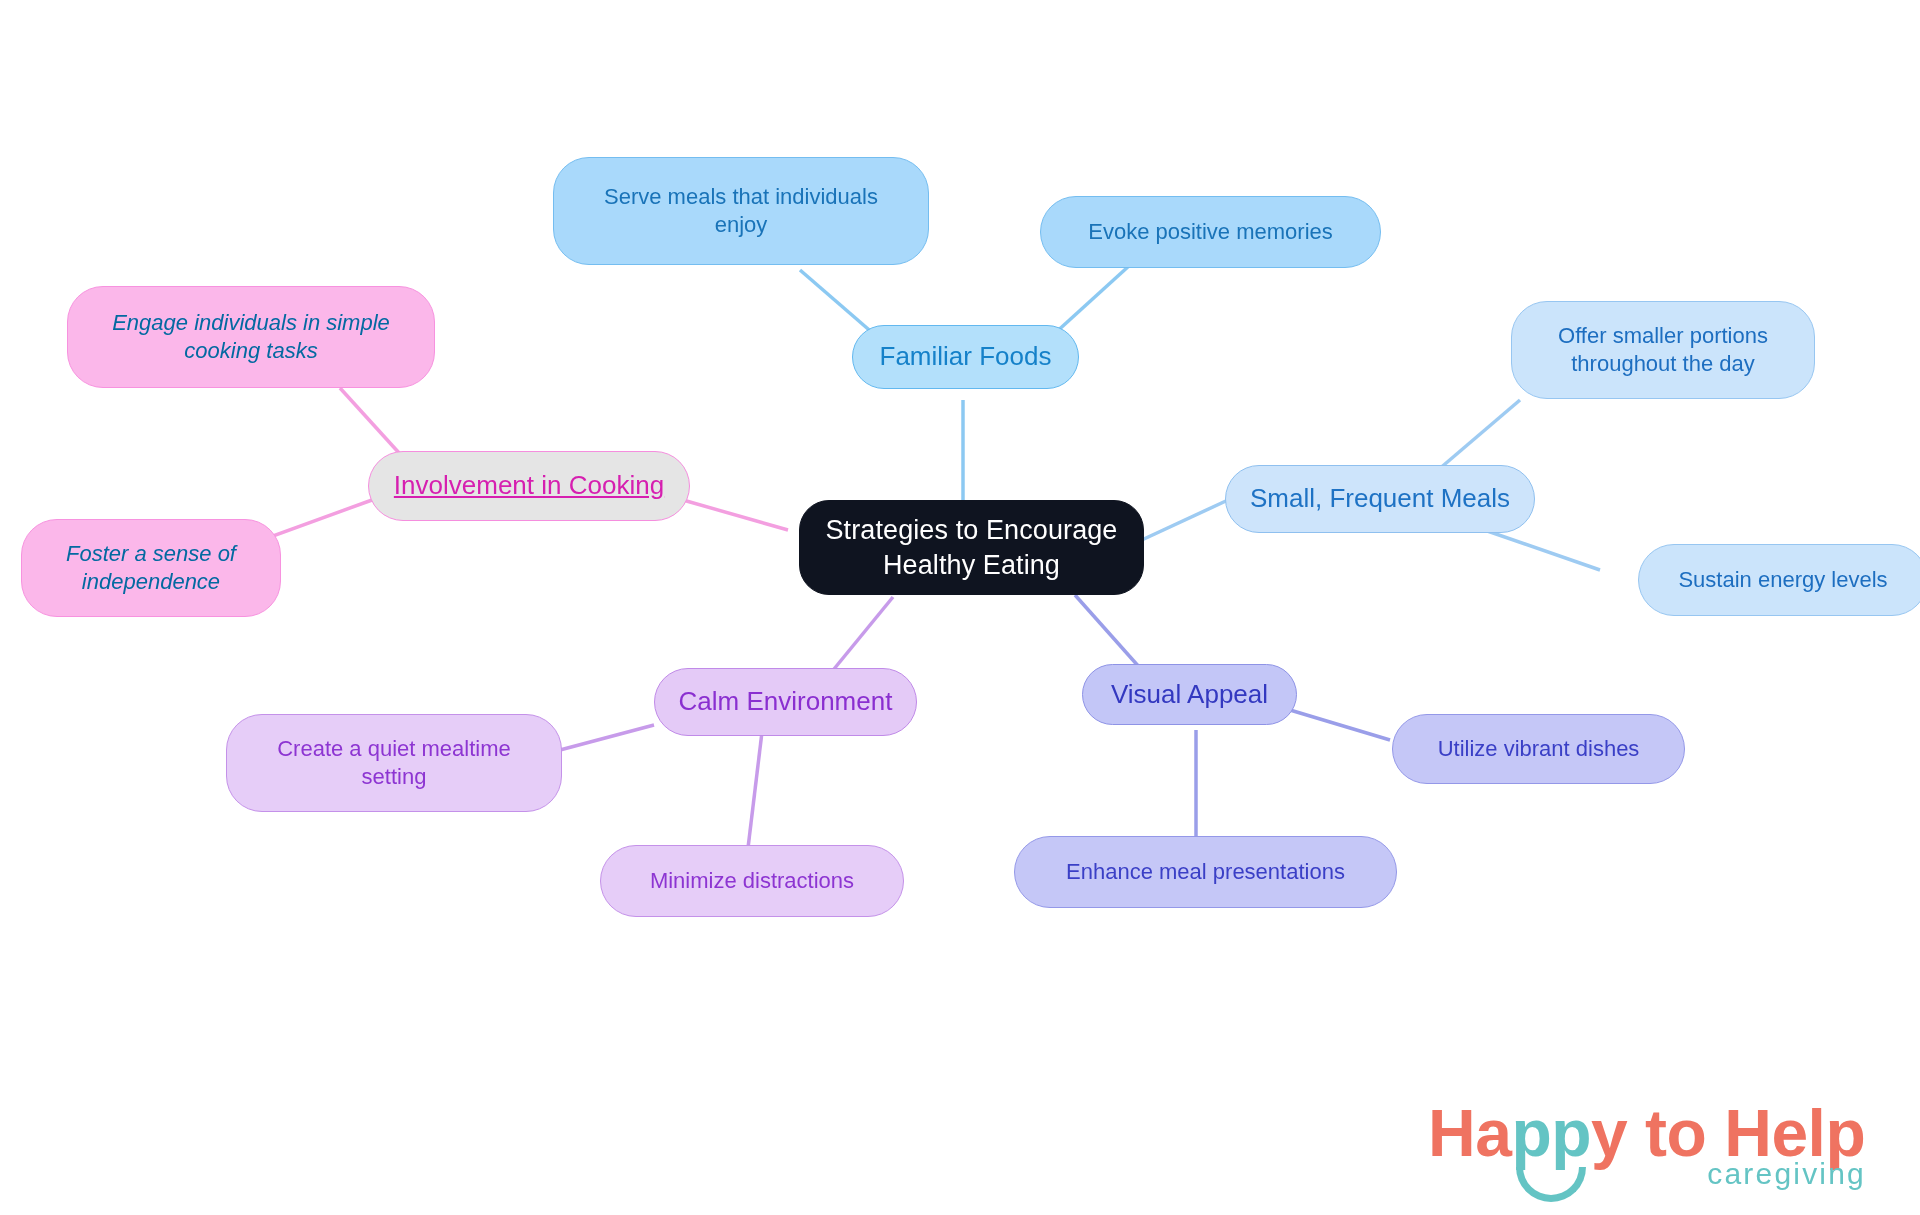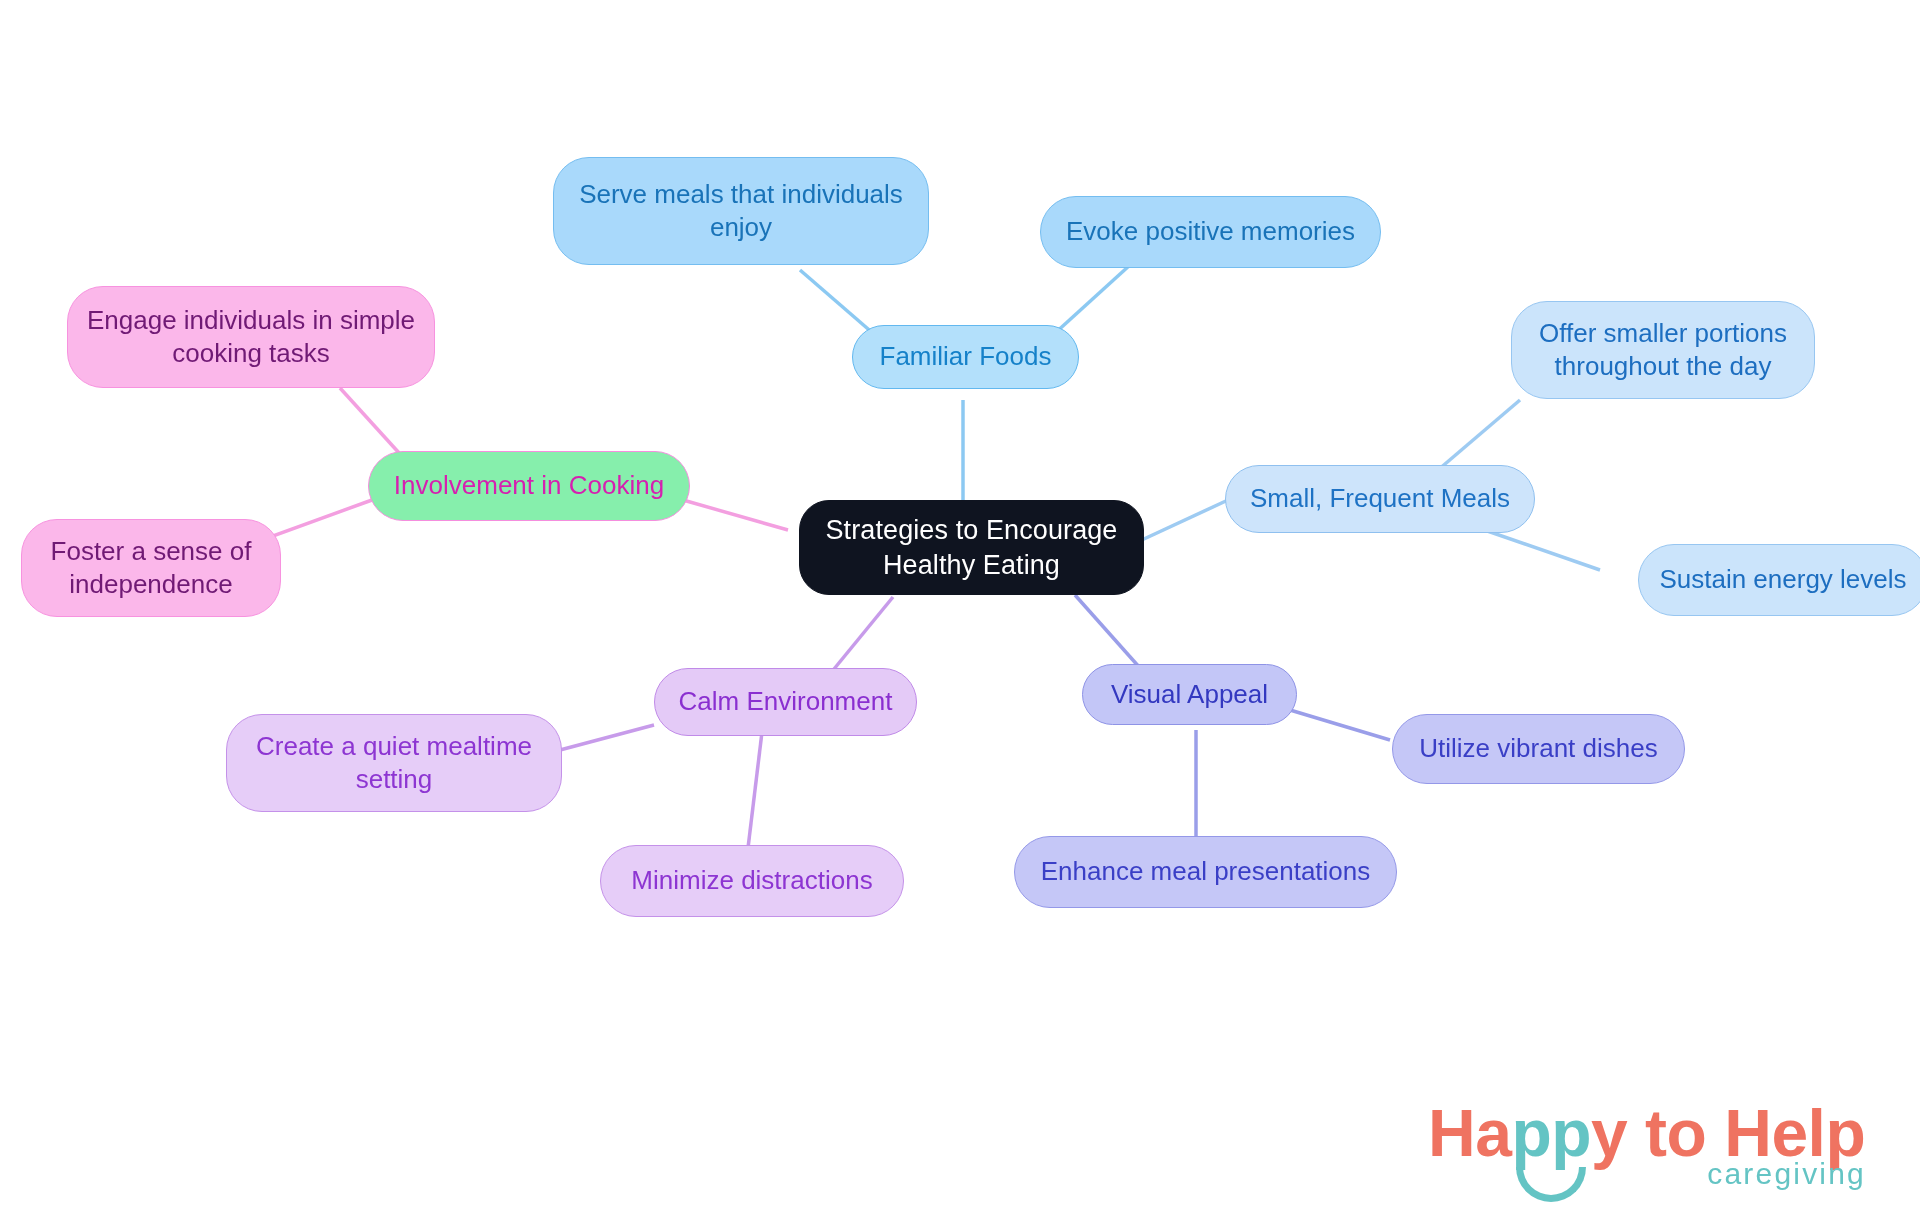--- a/index.html
+++ b/index.html
@@ -45,37 +45,37 @@
     color: #ffffff;
     font-size: 27px;
     border-radius: 30px;
     letter-spacing: 0.1px;
     margin-left: 10px;
   }
   .node.branch {
     font-size: 26px;
   }
   .node.leaf {
-    font-size: 26px;
+    font-size: 22px;
   }
   
   .c-blue        { background:#b3e0fb; border-color:#62b8ef; color:#1581c9; }
   .c-blue-leaf   { background:#a9d9fb; border-color:#74bdf0; color:#1973b8; }
   
   .c-sblue       { background:#cde4fb; border-color:#8fc0ef; color:#1e72c4; }
   .c-sblue-leaf  { background:#cbe4fb; border-color:#97c6f1; color:#1d6ec0;margin-left:15px; }
   
   .c-peri        { background:#c3c6f7; border-color:#8e93e6; color:#3338c0; }
   .c-peri-leaf   { background:#c5c7f7; border-color:#9498e8; color:#3a3fc6; }
   
   .c-lav         { background:#e4caf7; border-color:#c08ae8; color:#8a2fd0; }
   .c-lav-leaf    { background:#e6cdf8; border-color:#c491e9; color:#8d35d2; }
   
-  .c-pink        { background:#86efac; border-color:#f58ede; color:#d61fb0; }
-  .c-pink-leaf   { background:#fbb7ea; border-color:#f792df; color:#701a75; }
+  .c-pink        { background:#e5e5e5; border-color:#f58ede; color:#d61fb0;text-decoration:underline; }
+  .c-pink-leaf   { background:#fbb7ea; border-color:#f792df; color:#0369a1;font-style:italic; }
 
   #logo {
     position: absolute;
     left: 1428px;
     top: 1095px;
     width: 440px;
     height: 110px;
   }
   .logo-main {
     position: absolute;

